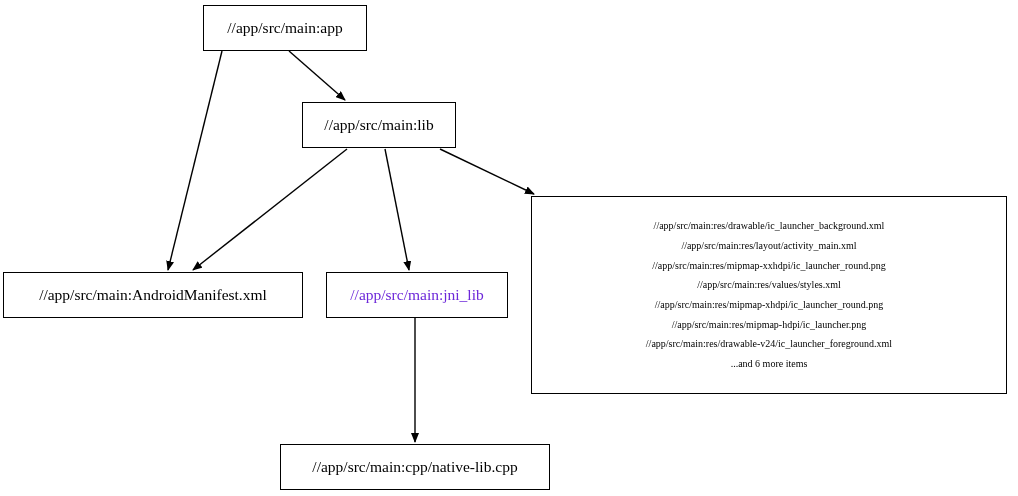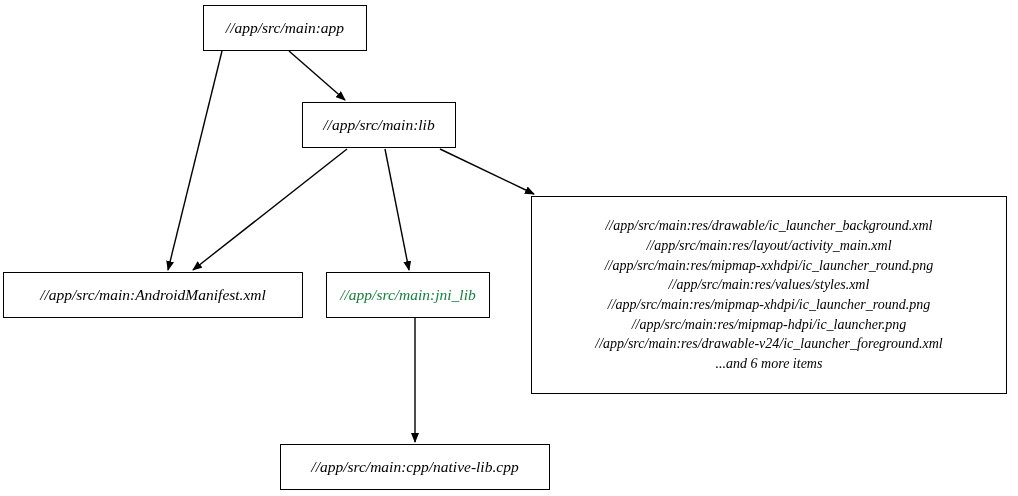--- a/index.html
+++ b/index.html
@@ -37,27 +37,26 @@
     box-sizing: border-box;
     background: #ffffff;
     border: 1px solid #000000;
     display: flex;
     align-items: center;
     justify-content: center;
     text-align: center;
     line-height: 1.0;
     white-space: nowrap;
     font-size: 15.5px;
-    font-style: italic;
   }
 
   .graph-node.multiline {
     white-space: normal;
     line-height: 19.7px;
-    font-size: 14px;
+    font-size: 10px;
     padding: 4px 6px;
     flex-direction: column;
     justify-content: center;
   }
 
   .graph-node .node-line {
     display: block;
     width: 100%;
     text-align: center;
   }
@@ -86,21 +85,21 @@
   <div id="nodes-group">
       <div class="graph-node" style="left: 203px; top: 5px; width: 164px; height: 46px; background: rgb(255, 255, 255); border-color: rgb(0, 0, 0); color: rgb(0, 0, 0);">
         <span class="node-line">//app/src/main:app</span>
       </div>
       <div class="graph-node" style="left: 302px; top: 102px; width: 154px; height: 46px; background: rgb(255, 255, 255); border-color: rgb(0, 0, 0); color: rgb(0, 0, 0);">
         <span class="node-line">//app/src/main:lib</span>
       </div>
       <div class="graph-node" style="left: 3px; top: 272px; width: 300px; height: 46px; background: rgb(255, 255, 255); border-color: rgb(0, 0, 0); color: rgb(0, 0, 0);">
         <span class="node-line">//app/src/main:AndroidManifest.xml</span>
       </div>
-      <div class="graph-node" style="left: 326px; top: 272px; width: 164px; height: 46px; background: rgb(255, 255, 255); border-color: rgb(0, 0, 0); color: #15803d;">
+      <div class="graph-node" style="left: 326px; top: 272px; width: 182px; height: 46px; background: rgb(255, 255, 255); border-color: rgb(0, 0, 0); color: #6d28d9;">
         <span class="node-line">//app/src/main:jni_lib</span>
       </div>
       <div class="graph-node" style="left: 280px; top: 444px; width: 270px; height: 46px; background: rgb(255, 255, 255); border-color: rgb(0, 0, 0); color: rgb(0, 0, 0);">
         <span class="node-line">//app/src/main:cpp/native-lib.cpp</span>
       </div>
       <div class="graph-node multiline" style="left: 531px; top: 196px; width: 476px; height: 198px; background: rgb(255, 255, 255); border-color: rgb(0, 0, 0); color: rgb(0, 0, 0);">
         <span class="node-line">//app/src/main:res/drawable/ic_launcher_background.xml</span>
         <span class="node-line">//app/src/main:res/layout/activity_main.xml</span>
         <span class="node-line">//app/src/main:res/mipmap-xxhdpi/ic_launcher_round.png</span>
         <span class="node-line">//app/src/main:res/values/styles.xml</span>

